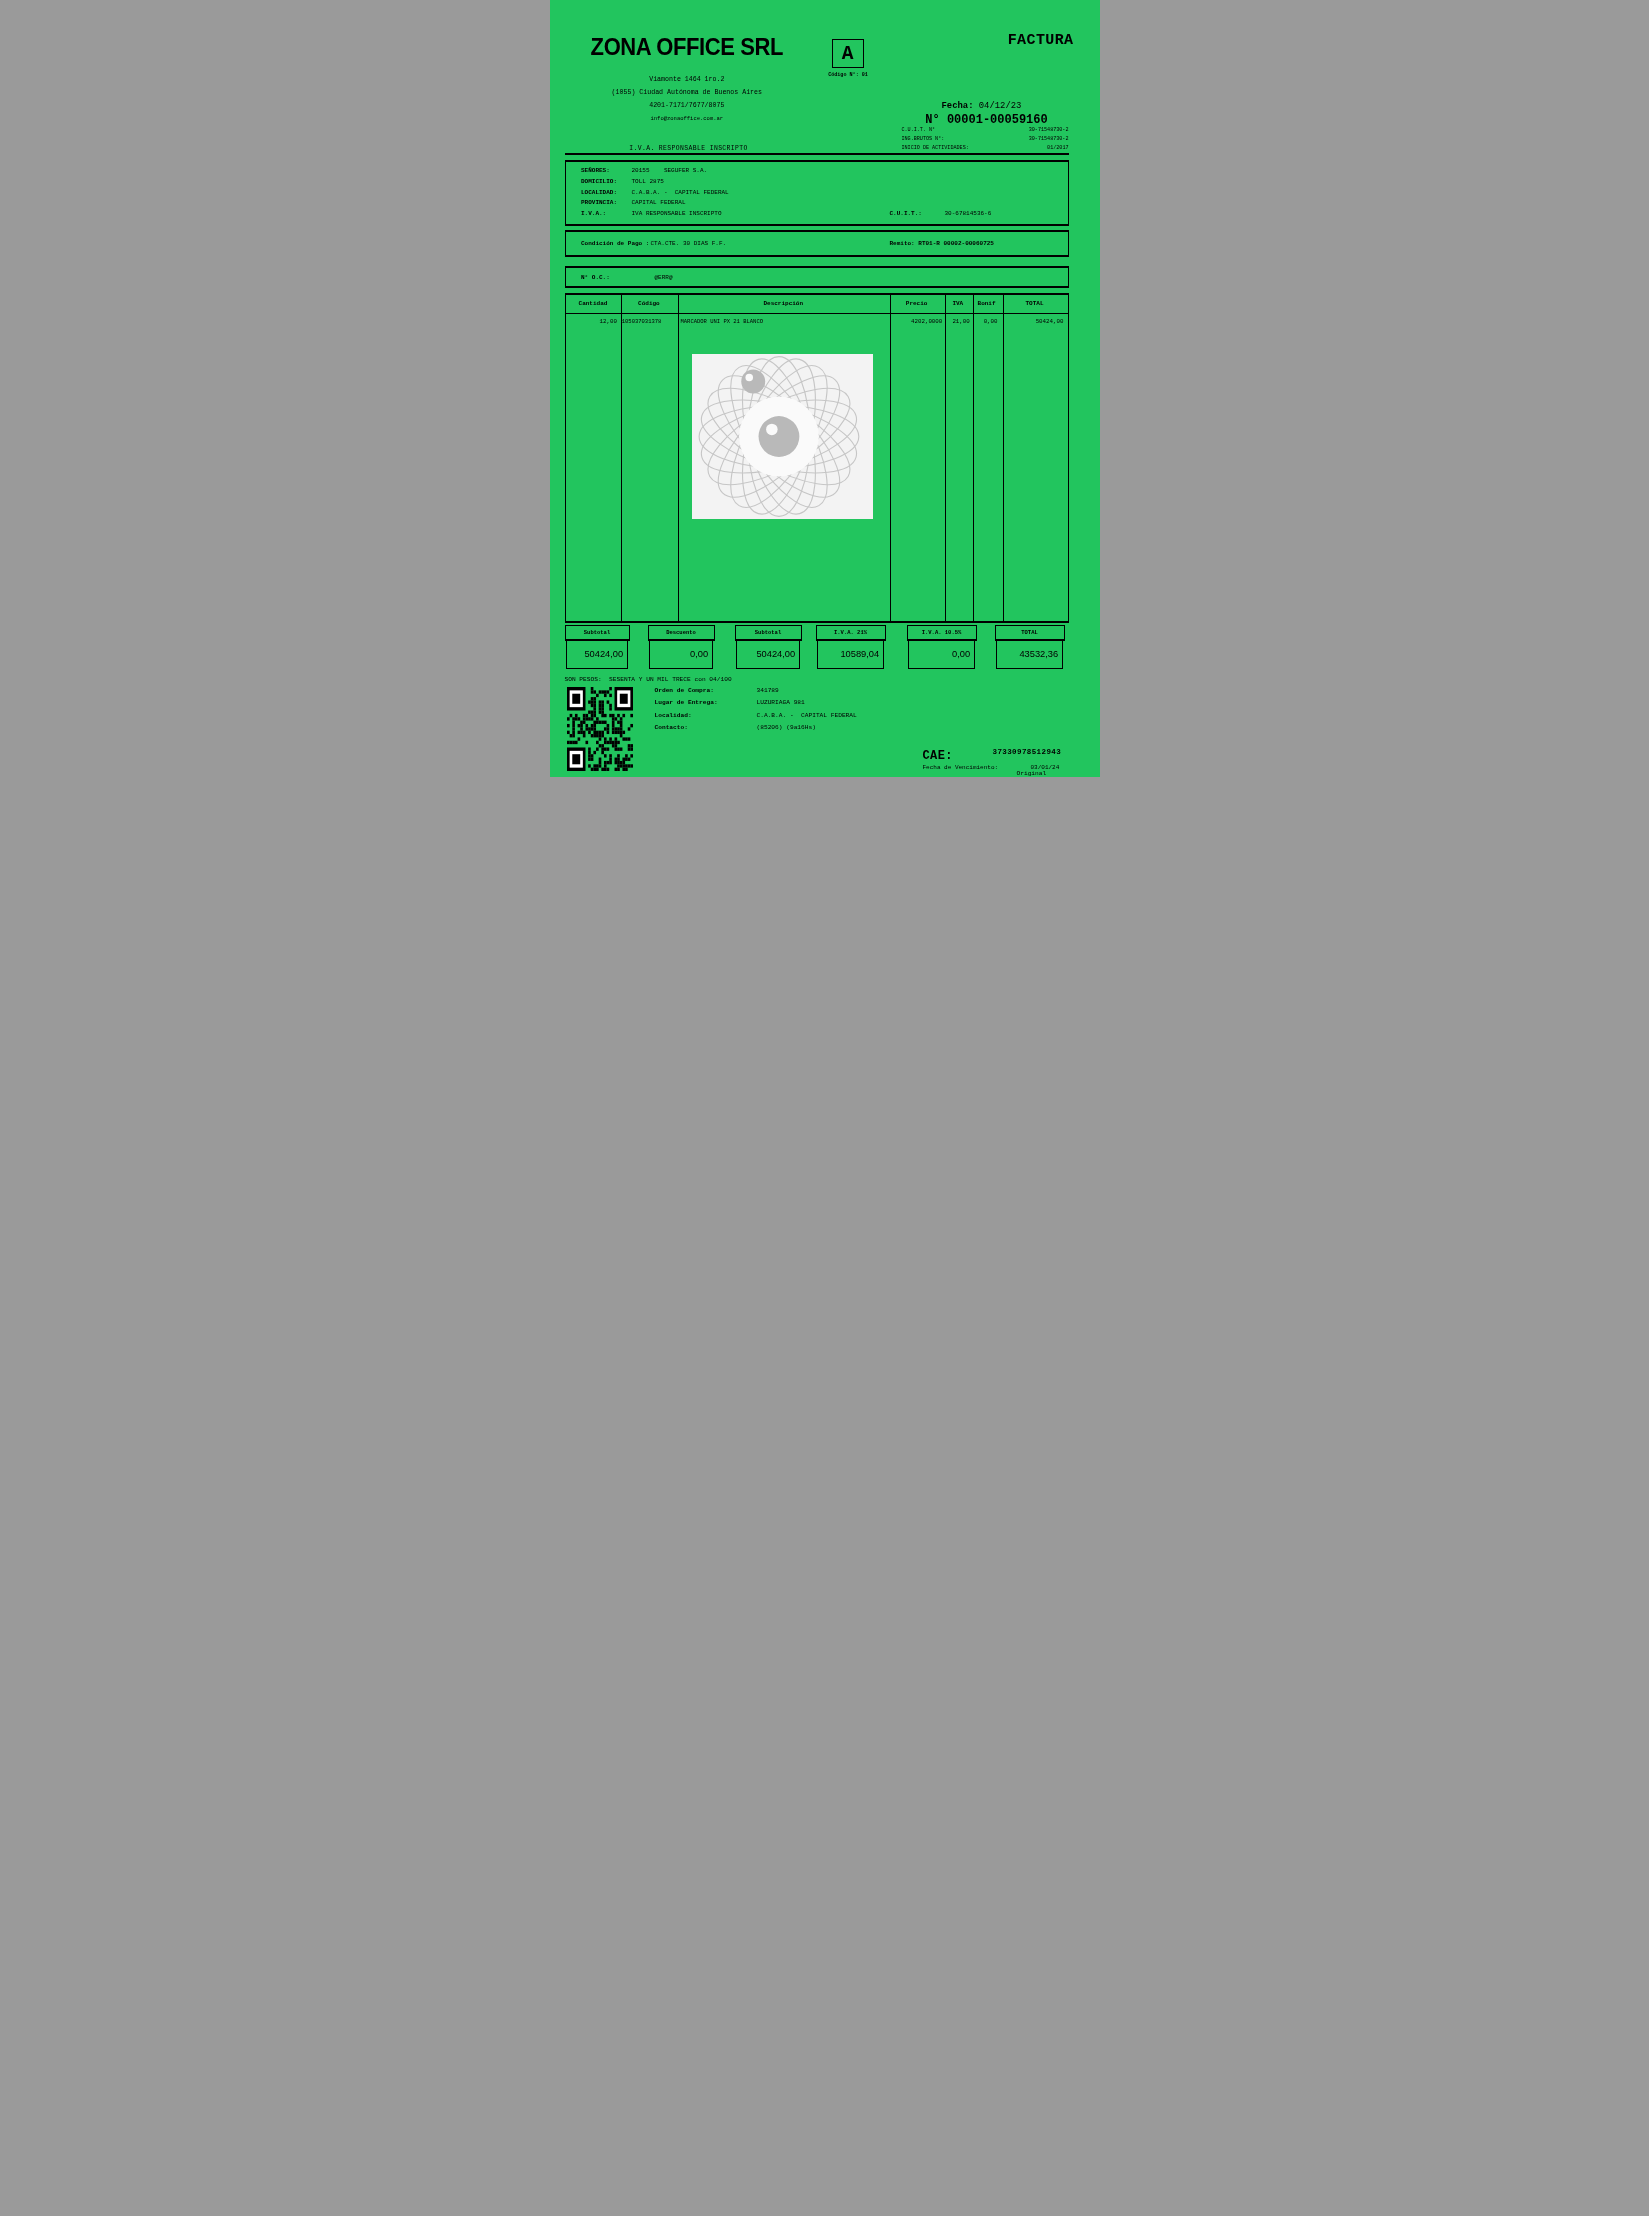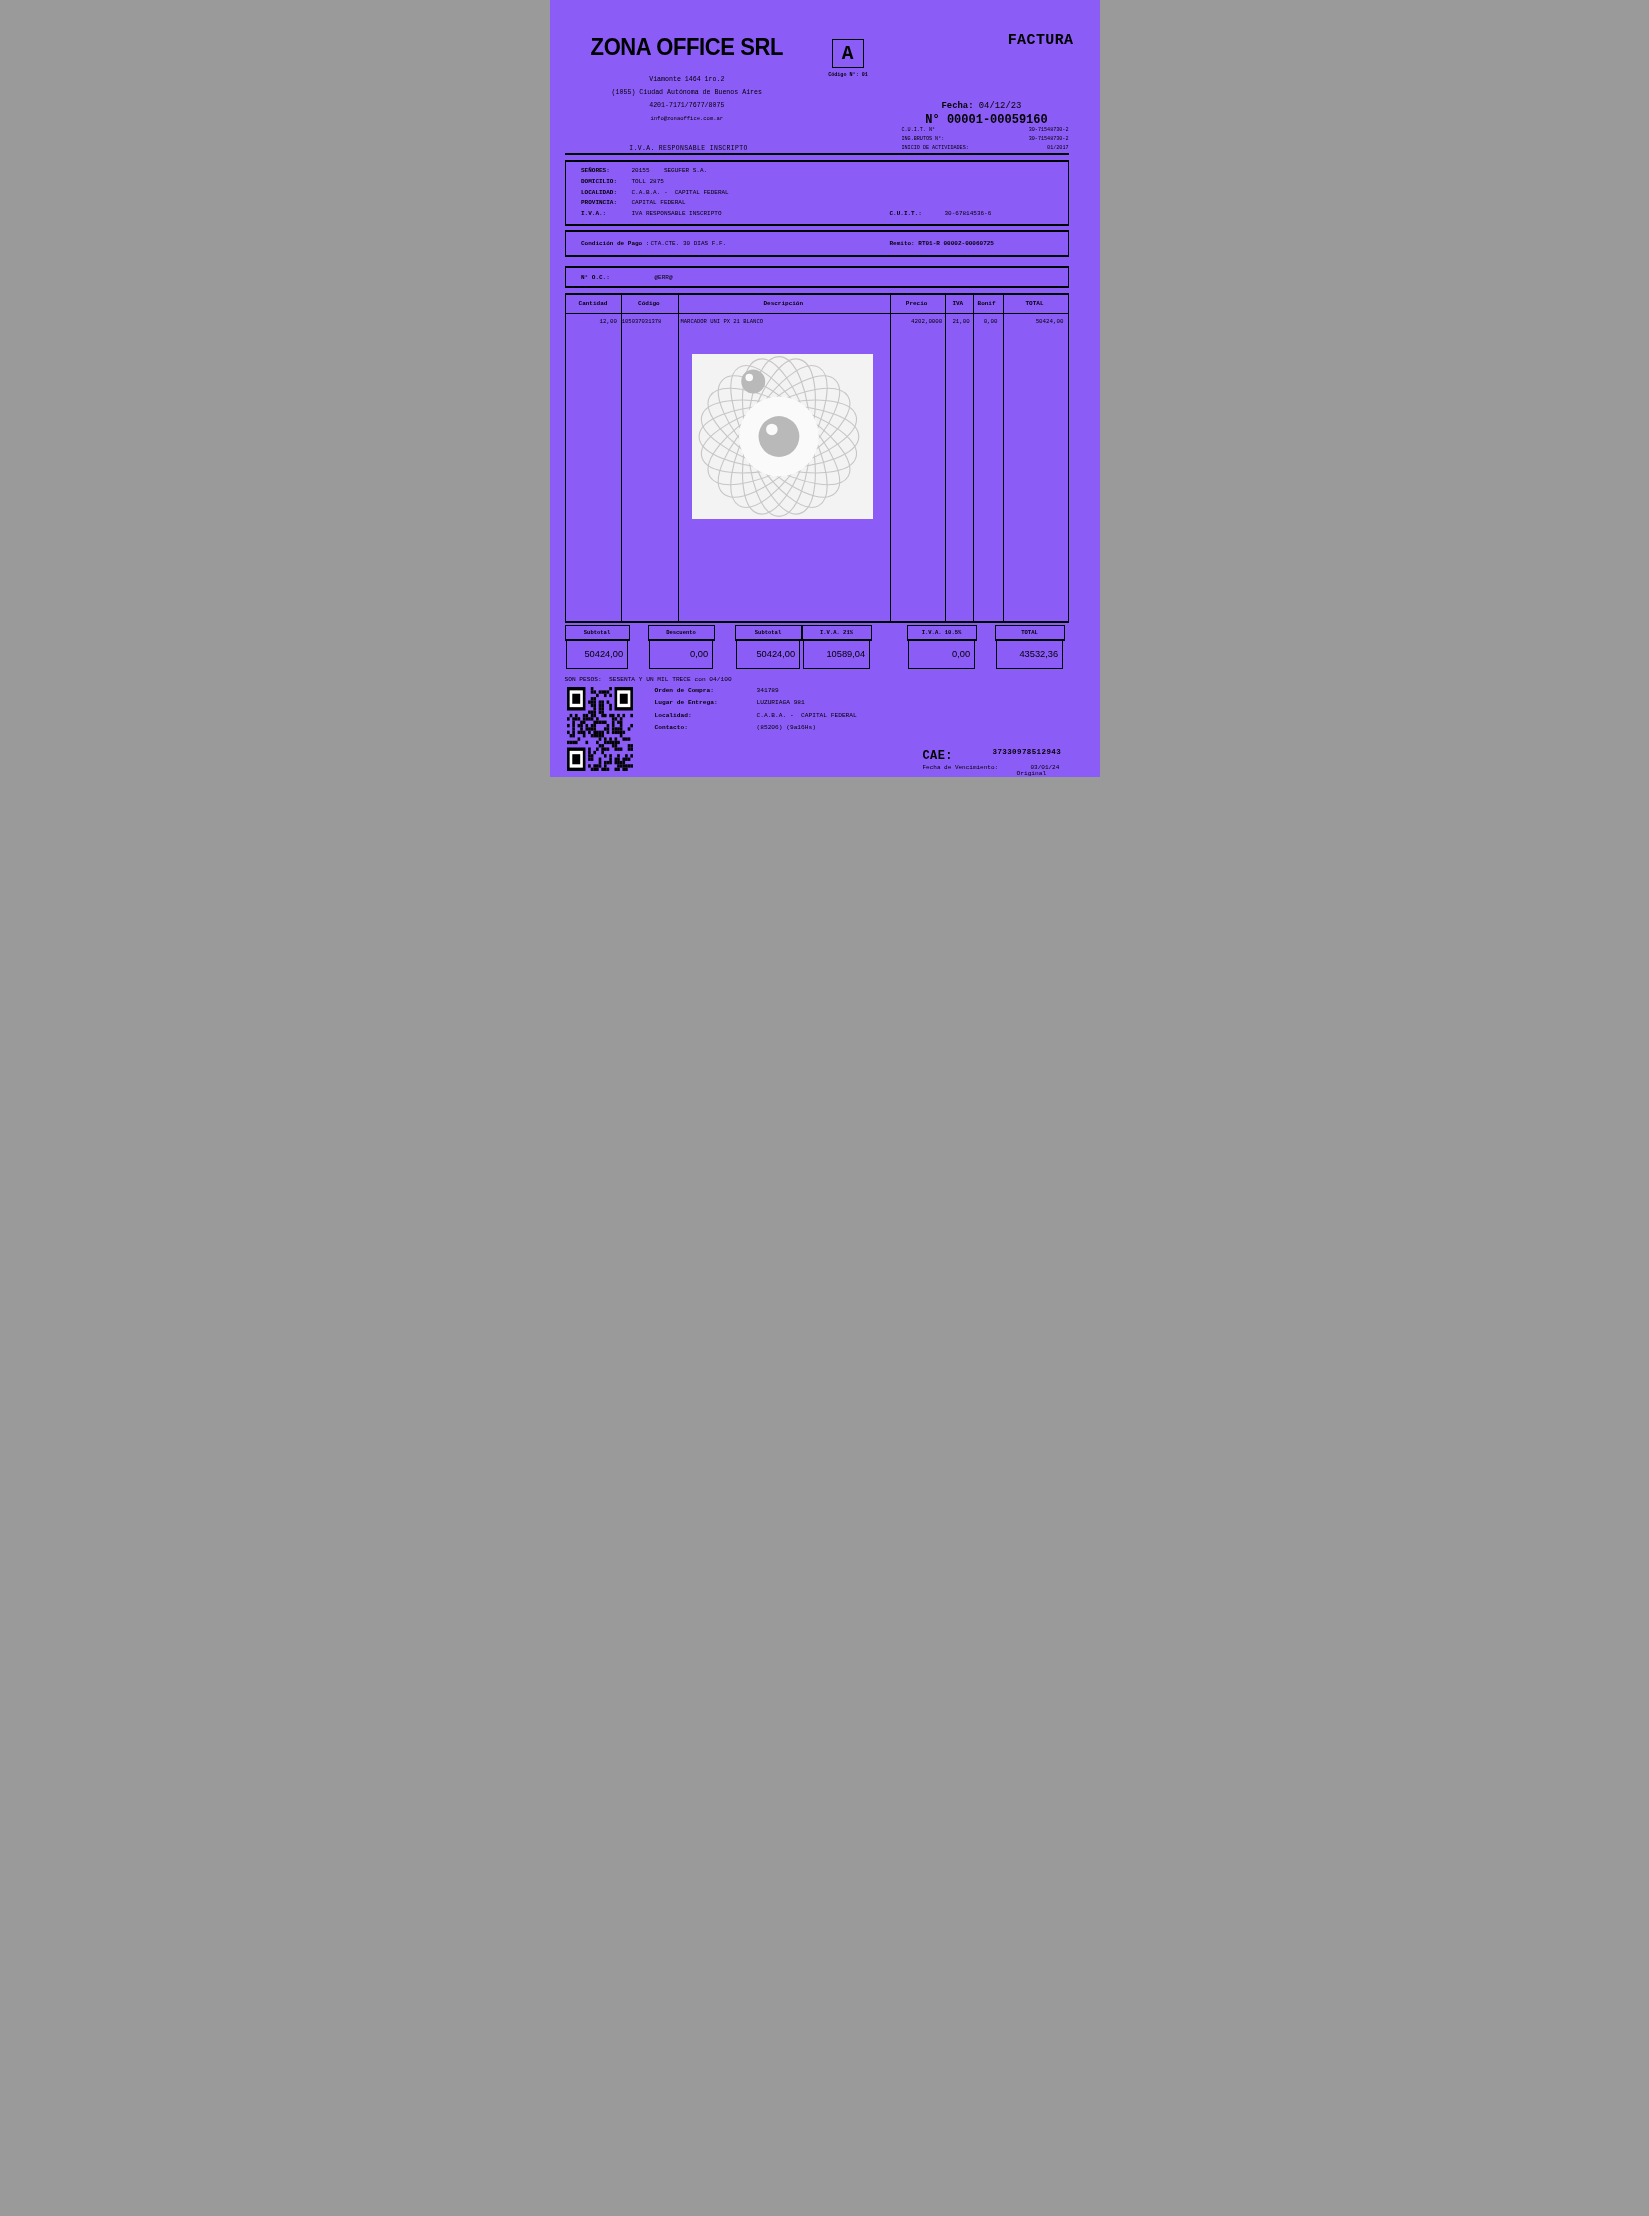--- a/index.html
+++ b/index.html
@@ -1,16 +1,16 @@
 <!DOCTYPE html>
 <html style="font-size:7px"><head>
 <meta charset="utf-8">
 <style>
   html,body{margin:0;padding:0;background:#9a9a9a;}
-  .page{position:relative;width:550px;height:777px;margin:0 auto;background:#8b5cf6;
+  .page{position:relative;width:550px;height:777px;margin:0 auto;background:#22c55e;
         color:#000;font-family:"Liberation Mono","DejaVu Sans Mono",monospace;overflow:hidden;}
   .abs{position:absolute;}
   .b{font-weight:bold;padding-left:12px;}
   .pre{white-space:pre;}
 
   .company-name{left:13.3px;top:34px;width:248px;text-align:center;
     font-family:"Liberation Sans",sans-serif;font-weight:bold;font-size:22px;
     letter-spacing:-0.4px;transform:scaleY(1.08);}
   .addr{left:13.3px;width:248px;text-align:center;font-size:6.6px;}
 
@@ -191,21 +191,21 @@
     <div class="tv">50424,00</div>
   </div>
   <div class="tot" style="left:98px;top:625px;width:67px;">
     <div class="tl">Descuento</div>
     <div class="tv">0,00</div>
   </div>
   <div class="tot" style="left:185px;top:625px;width:67px;">
     <div class="tl">Subtotal</div>
     <div class="tv">50424,00</div>
   </div>
-  <div class="tot" style="left:252px;top:625px;width:70px;">
+  <div class="tot" style="left:266px;top:625px;width:70px;">
     <div class="tl">I.V.A. 21%</div>
     <div class="tv">10589,04</div>
   </div>
   <div class="tot" style="left:357px;top:625px;width:70px;">
     <div class="tl">I.V.A. 10.5%</div>
     <div class="tv">0,00</div>
   </div>
   <div class="tot" style="left:445px;top:625px;width:70px;">
     <div class="tl">TOTAL</div>
     <div class="tv">43532,36</div>

